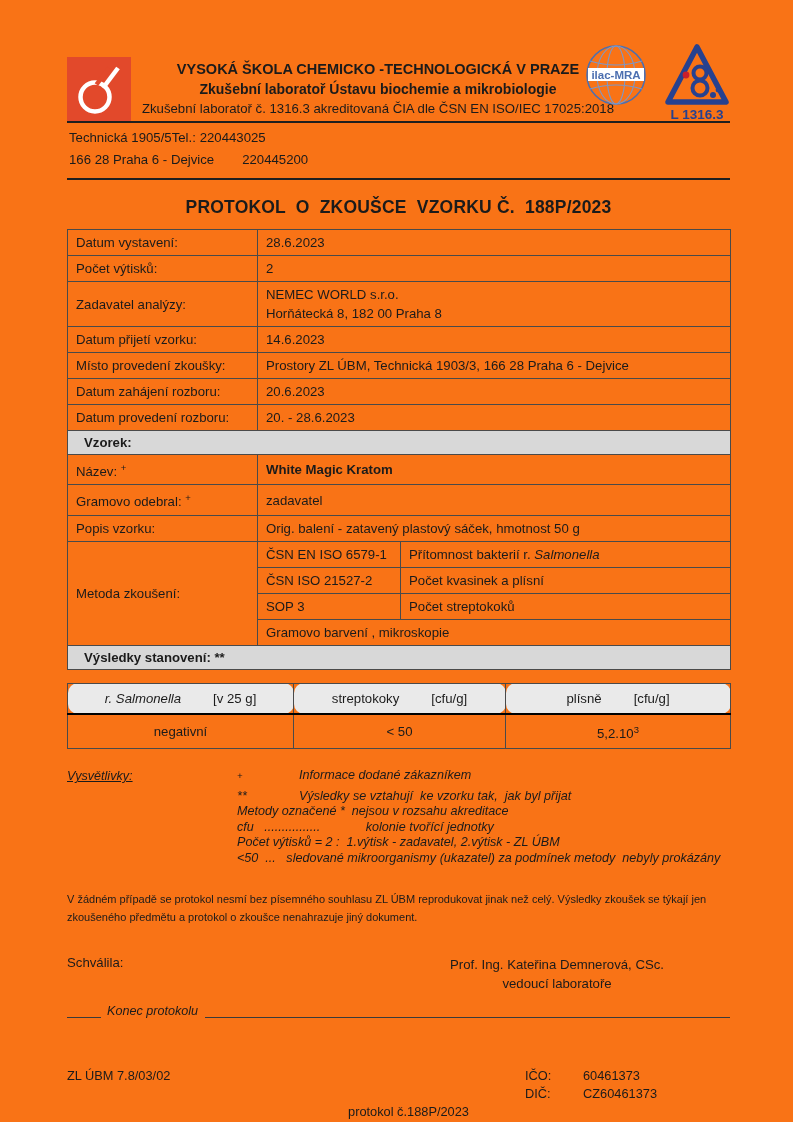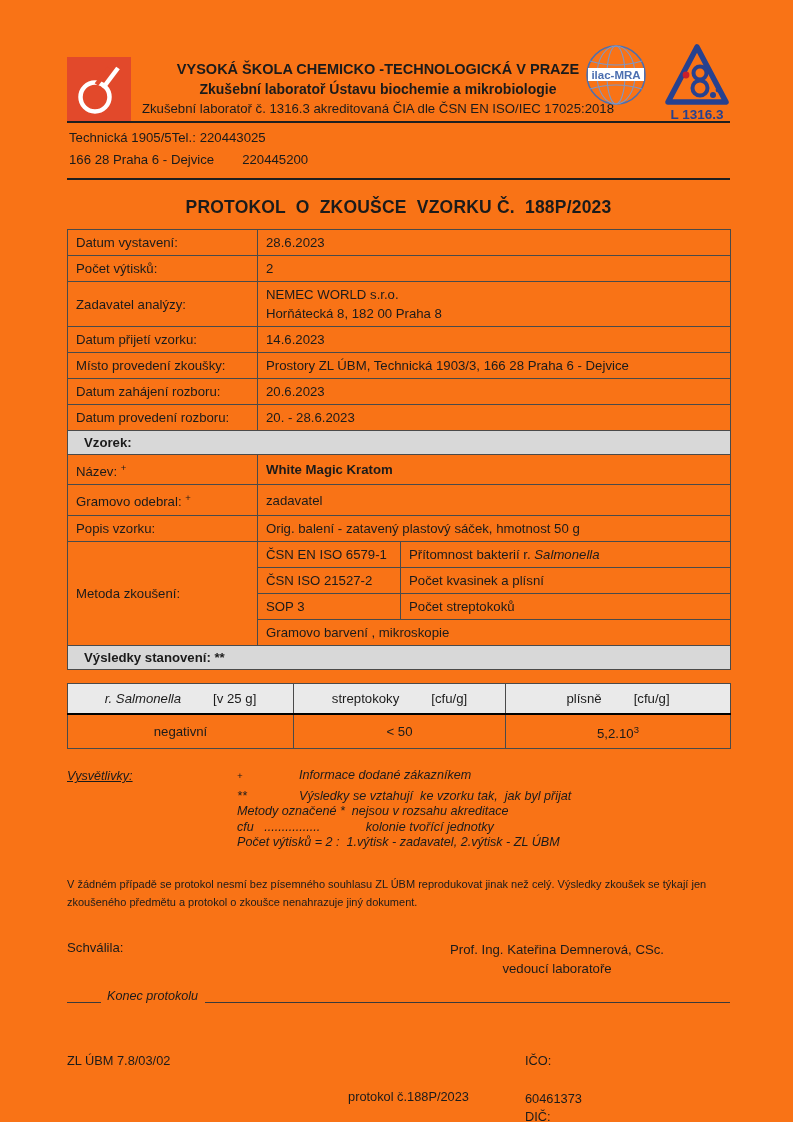--- a/index.html
+++ b/index.html
@@ -27,21 +27,21 @@
   .doc-title { margin-top:17px; text-align:center; font-weight:bold; font-size:17.5px; white-space:pre; letter-spacing:.2px; }
   
   table { border-collapse:collapse; width:663px; table-layout:fixed; font-size:13.2px; }
   .main-tbl { margin-top:11px; border:1.5px solid #3a3a3a; }
   .main-tbl td { border:1px solid #4a4a4a; padding:3px 8px; line-height:19px; vertical-align:middle; }
   .sec-row td { background:#d8d8d8; font-weight:bold; padding:2px 16px; }
   .bold { font-weight:bold; }
   .it { font-style:italic; }
   .res-tbl { margin-top:13px; border:1.5px solid #3a3a3a; }
   .res-tbl td { border:1px solid #4a4a4a; text-align:center; padding:5px 6px; line-height:19px; }
-  .res-tbl .res-head td { background:#eaeaea; border-bottom:2.5px solid #000; }
+  .res-tbl .res-head td { background:#eaeaea; border-bottom:2.5px solid #000;border-radius:10px; }
   .res-head .hcell { display:flex; justify-content:center; gap:32px; }
   sup { font-size:9.5px; }
   
   .legend { margin-top:19px; display:flex; font-size:12.6px; font-style:italic; }
   .legend-label { width:170px; text-decoration:underline; padding-top:1px; }
   .legend-lines { flex:1; }
   .legend-lines .ln { display:flex; line-height:15.5px; white-space:pre; }
   .leg-sym { width:62px; }
   .leg-sym-sup { vertical-align:super; font-size:9.5px; }
   
@@ -50,21 +50,21 @@
   .sig-label { position:absolute; left:0; top:0; }
   .sig-name  { position:absolute; left:350px; width:280px; text-align:center; line-height:19px; }
   .endline { display:flex; align-items:flex-end; margin-top:6px; font-size:12.6px; }
   .endline .seg { border-bottom:1.2px solid #3a3a3a; height:15px; }
   .endline .seg1 { width:34px; }
   .endline .segend { flex:1; }
   .endline .endtxt { font-style:italic; padding:0 7px 0 6px; }
   
   .footer { margin-top:49px; display:grid; grid-template-columns:225px 1fr 205px; font-size:12.8px; line-height:18px; }
   .f-center { text-align:center; white-space:pre; }
-  .f-right .fr-row { display:flex; gap:20px;flex-direction:column; }
+  .f-right .fr-row { display:flex; gap:28px; }
   .f-right .fl { width:30px; }
 </style>
 </head>
 <body>
 
 <div class="page">
 
   <div class="hdr">
     <span class="vscht-logo">
       <svg width="64" height="64" viewBox="0 0 64 64">
@@ -233,20 +233,21 @@
     </table>
 
   <div class="legend">
     <div class="legend-label">Vysvětlivky:</div>
     <div class="legend-lines">
       <div class="ln"><span class="leg-sym"><span class="leg-sym-sup">+</span></span><span>Informace dodané zákazníkem</span></div>
       <div class="ln"><span class="leg-sym">**</span><span>Výsledky se vztahují  ke vzorku tak,  jak byl přijat</span></div>
       <div class="ln">Metody označené *  nejsou v rozsahu akreditace</div>
       <div class="ln">cfu   ................             kolonie tvořící jednotky</div>
       <div class="ln">Počet výtisků = 2 :  1.výtisk - zadavatel, 2.výtisk - ZL ÚBM</div>
+      <div class="ln">&lt;50  ...   sledované mikroorganismy (ukazatel) za podmínek metody  nebyly prokázány</div>
     </div>
   </div>
 
   <div class="disclaimer">V žádném případě se protokol nesmí bez písemného souhlasu ZL ÚBM reprodukovat jinak než celý. Výsledky zkoušek se týkají jen zkoušeného předmětu a protokol o zkoušce nenahrazuje jiný dokument.</div>
 
   <div class="sig">
     <span class="sig-label">Schválila:</span>
     <span class="sig-name">
       <div>Prof. Ing. Kateřina Demnerová, CSc.</div>
       <div>vedoucí laboratoře</div>

